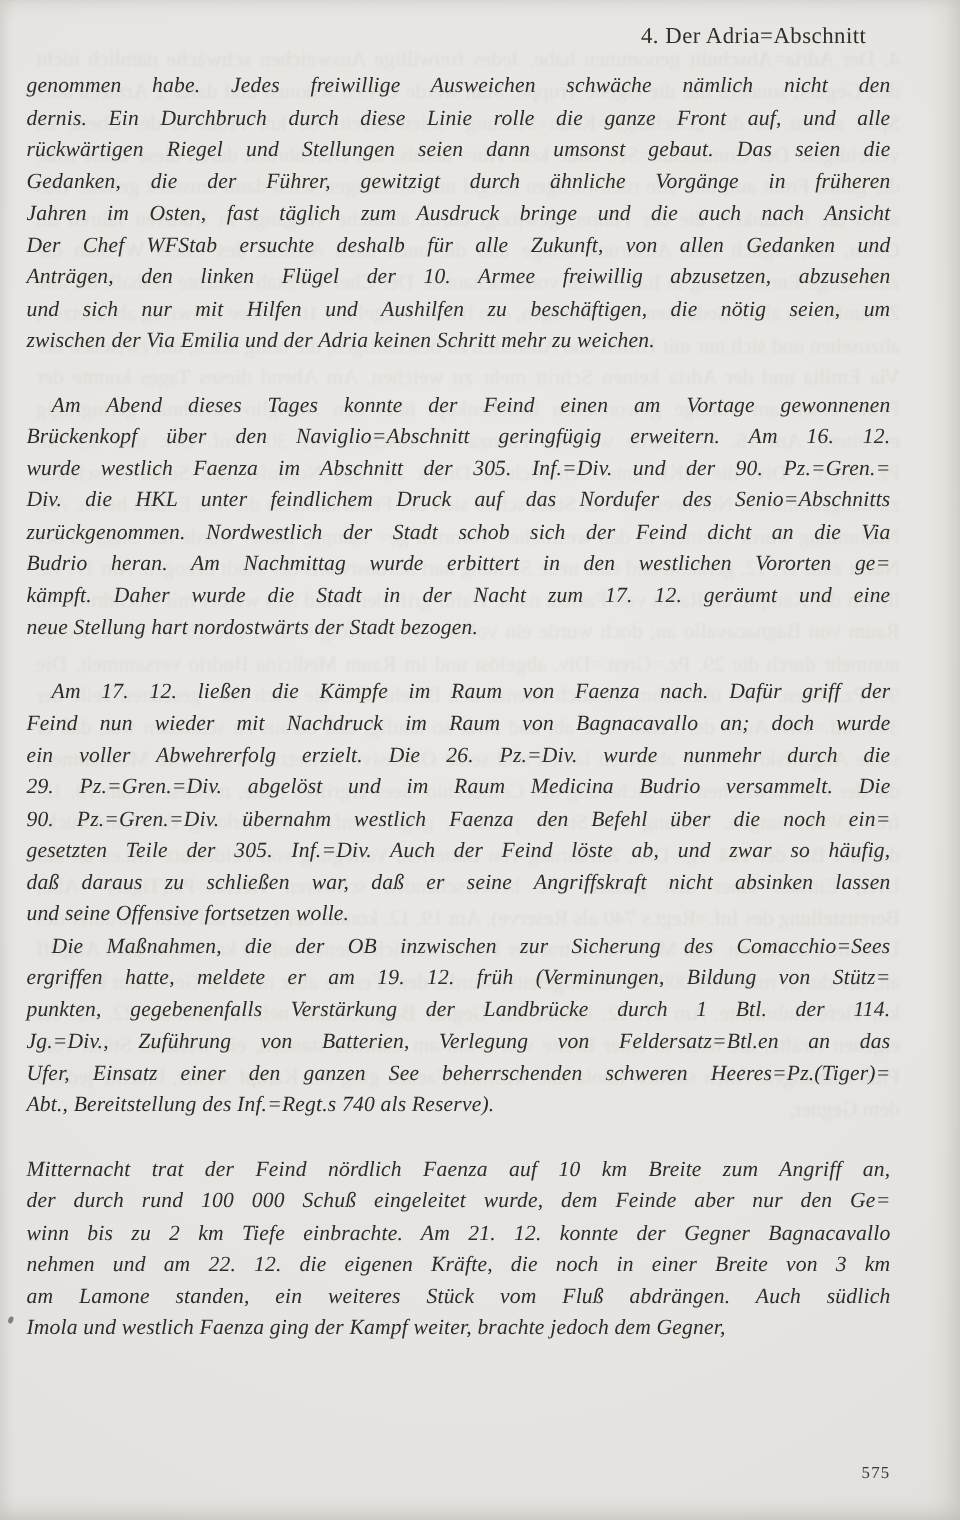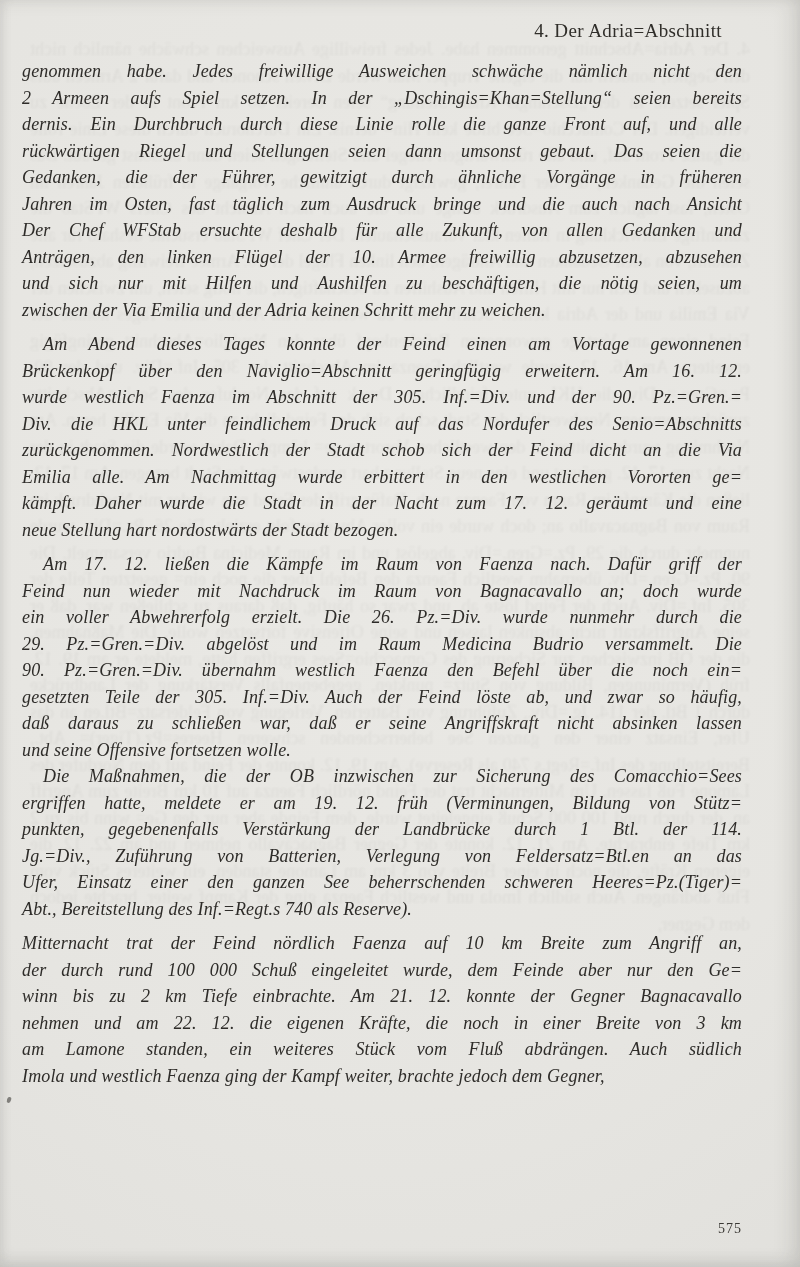--- a/index.html
+++ b/index.html
@@ -54,21 +54,21 @@
   .text-block {
     position: absolute;
     top: 58px;
     left: 22px;
     width: 720px;
     font-size: 18px;
     line-height: 26.5px;
     letter-spacing: 0.15px;
   }
   .para { margin: 0; font-style: italic; }
-  .para.spaced { margin-top: 8px; }
+  .para.spaced { margin-top: 27px; }
   .line {
     text-align: justify;
     text-align-last: justify;
     -moz-text-align-last: justify;
   }
   .line.last {
     text-align-last: left;
     -moz-text-align-last: left;
   }
   .line.first-indent { text-indent: 21px; }
@@ -98,37 +98,36 @@
 
 <div class="page">
 
   <div class="ghost" aria-hidden="true">4. Der Adria=Abschnitt genommen habe. Jedes freiwillige Ausweichen schwäche nämlich nicht den Gegner, sondern nur die eigene Truppe. Man werde Div.en schonen und dafür 2 Armeen aufs Spiel setzen. In der „Dschingis=Khan=Stellung“ seien bereits 60 km Front in der Ebene zu verteidigen. Der Comacchio=See bilde kein Hin= dernis. Ein Durchbruch durch diese Linie rolle die ganze Front auf, und alle rückwärtigen Riegel und Stellungen seien dann umsonst gebaut. Das seien die Gedanken, die der Führer, gewitzigt durch ähnliche Vorgänge in früheren Jahren im Osten, fast täglich zum Ausdruck bringe und die auch nach Ansicht des Chefs WFStab die zukünftige Entwicklung in Italien klar vorausschauten. Der Chef WFStab ersuchte deshalb für alle Zukunft, von allen Gedanken und Anträgen, den linken Flügel der 10. Armee freiwillig abzusetzen, abzusehen und sich nur mit Hilfen und Aushilfen zu beschäftigen, die nötig seien, um zwischen der Via Emilia und der Adria keinen Schritt mehr zu weichen. Am Abend dieses Tages konnte der Feind einen am Vortage gewonnenen Brückenkopf über den Naviglio=Abschnitt geringfügig erweitern. Am 16. 12. wurde westlich Faenza im Abschnitt der 305. Inf.=Div. und der 90. Pz.=Gren.= Div. die HKL unter feindlichem Druck auf das Nordufer des Senio=Abschnitts zurückgenommen. Nordwestlich der Stadt schob sich der Feind dicht an die Via Emilia heran. Am Nachmittag wurde erbittert in den westlichen Vororten ge= kämpft. Daher wurde die Stadt in der Nacht zum 17. 12. geräumt und eine neue Stellung hart nordostwärts der Stadt bezogen. Am 17. 12. ließen die Kämpfe im Raum von Faenza nach. Dafür griff der Feind nun wieder mit Nachdruck im Raum von Bagnacavallo an; doch wurde ein voller Abwehrerfolg erzielt. Die 26. Pz.=Div. wurde nunmehr durch die 29. Pz.=Gren.=Div. abgelöst und im Raum Medicina Budrio versammelt. Die 90. Pz.=Gren.=Div. übernahm westlich Faenza den Befehl über die noch ein= gesetzten Teile der 305. Inf.=Div. Auch der Feind löste ab, und zwar so häufig, daß daraus zu schließen war, daß er seine Angriffskraft nicht absinken lassen und seine Offensive fortsetzen wolle. Die Maßnahmen, die der OB inzwischen zur Sicherung des Comacchio=Sees ergriffen hatte, meldete er am 19. 12. früh (Verminungen, Bildung von Stütz= punkten, gegebenenfalls Verstärkung der Landbrücke durch 1 Btl. der 114. Jg.=Div., Zuführung von Batterien, Verlegung von Feldersatz=Btl.en an das Ufer, Einsatz einer den ganzen See beherrschenden schweren Heeres=Pz.(Tiger)= Abt., Bereitstellung des Inf.=Regt.s 740 als Reserve). Am 19. 12. konnte der Feind auf dem Nordufer des Lamone Fuß fassen. Um Mitternacht trat der Feind nördlich Faenza auf 10 km Breite zum Angriff an, der durch rund 100 000 Schuß eingeleitet wurde, dem Feinde aber nur den Ge= winn bis zu 2 km Tiefe einbrachte. Am 21. 12. konnte der Gegner Bagnacavallo nehmen und am 22. 12. die eigenen Kräfte, die noch in einer Breite von 3 km am Lamone standen, ein weiteres Stück vom Fluß abdrängen. Auch südlich Imola und westlich Faenza ging der Kampf weiter, brachte jedoch dem Gegner,</div>
 
   <div class="running-header">4. Der Adria=Abschnitt</div>
 
   <div class="text-block">
       <div class="para">
         <div class="line">genommen habe. Jedes freiwillige Ausweichen schwäche nämlich nicht den</div>
-        <div class="line">2 Armeen aufs Spiel setzen. In der „Dschingis=Khan=Stellung“ seien bereits</div>
         <div class="line">dernis. Ein Durchbruch durch diese Linie rolle die ganze Front auf, und alle</div>
         <div class="line">rückwärtigen Riegel und Stellungen seien dann umsonst gebaut. Das seien die</div>
         <div class="line">Gedanken, die der Führer, gewitzigt durch ähnliche Vorgänge in früheren</div>
         <div class="line">Jahren im Osten, fast täglich zum Ausdruck bringe und die auch nach Ansicht</div>
         <div class="line">Der Chef WFStab ersuchte deshalb für alle Zukunft, von allen Gedanken und</div>
         <div class="line">Anträgen, den linken Flügel der 10. Armee freiwillig abzusetzen, abzusehen</div>
         <div class="line">und sich nur mit Hilfen und Aushilfen zu beschäftigen, die nötig seien, um</div>
         <div class="line last">zwischen der Via Emilia und der Adria keinen Schritt mehr zu weichen.</div>
       </div>
       <div class="para spaced">
         <div class="line first-indent">Am Abend dieses Tages konnte der Feind einen am Vortage gewonnenen</div>
         <div class="line">Brückenkopf über den Naviglio=Abschnitt geringfügig erweitern. Am 16. 12.</div>
         <div class="line">wurde westlich Faenza im Abschnitt der 305. Inf.=Div. und der 90. Pz.=Gren.=</div>
         <div class="line">Div. die HKL unter feindlichem Druck auf das Nordufer des Senio=Abschnitts</div>
         <div class="line">zurückgenommen. Nordwestlich der Stadt schob sich der Feind dicht an die Via</div>
-        <div class="line">Emilia alle. Am Nachmittag wurde erbittert in den westlichen Vororten ge=</div>
+        <div class="line">Budrio heran. Am Nachmittag wurde erbittert in den westlichen Vororten ge=</div>
         <div class="line">kämpft. Daher wurde die Stadt in der Nacht zum 17. 12. geräumt und eine</div>
         <div class="line last">neue Stellung hart nordostwärts der Stadt bezogen.</div>
       </div>
       <div class="para spaced">
         <div class="line first-indent">Am 17. 12. ließen die Kämpfe im Raum von Faenza nach. Dafür griff der</div>
         <div class="line">Feind nun wieder mit Nachdruck im Raum von Bagnacavallo an; doch wurde</div>
         <div class="line">ein voller Abwehrerfolg erzielt. Die 26. Pz.=Div. wurde nunmehr durch die</div>
         <div class="line">29. Pz.=Gren.=Div. abgelöst und im Raum Medicina Budrio versammelt. Die</div>
         <div class="line">90. Pz.=Gren.=Div. übernahm westlich Faenza den Befehl über die noch ein=</div>
         <div class="line">gesetzten Teile der 305. Inf.=Div. Auch der Feind löste ab, und zwar so häufig,</div>

